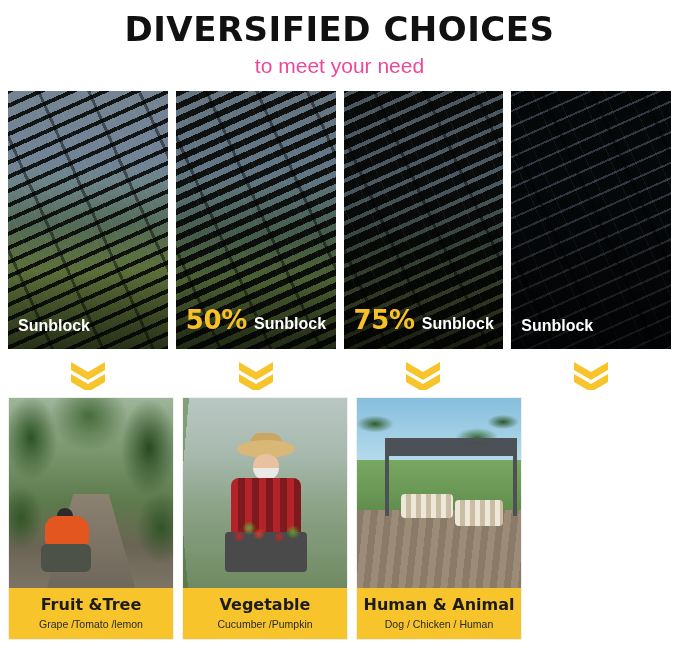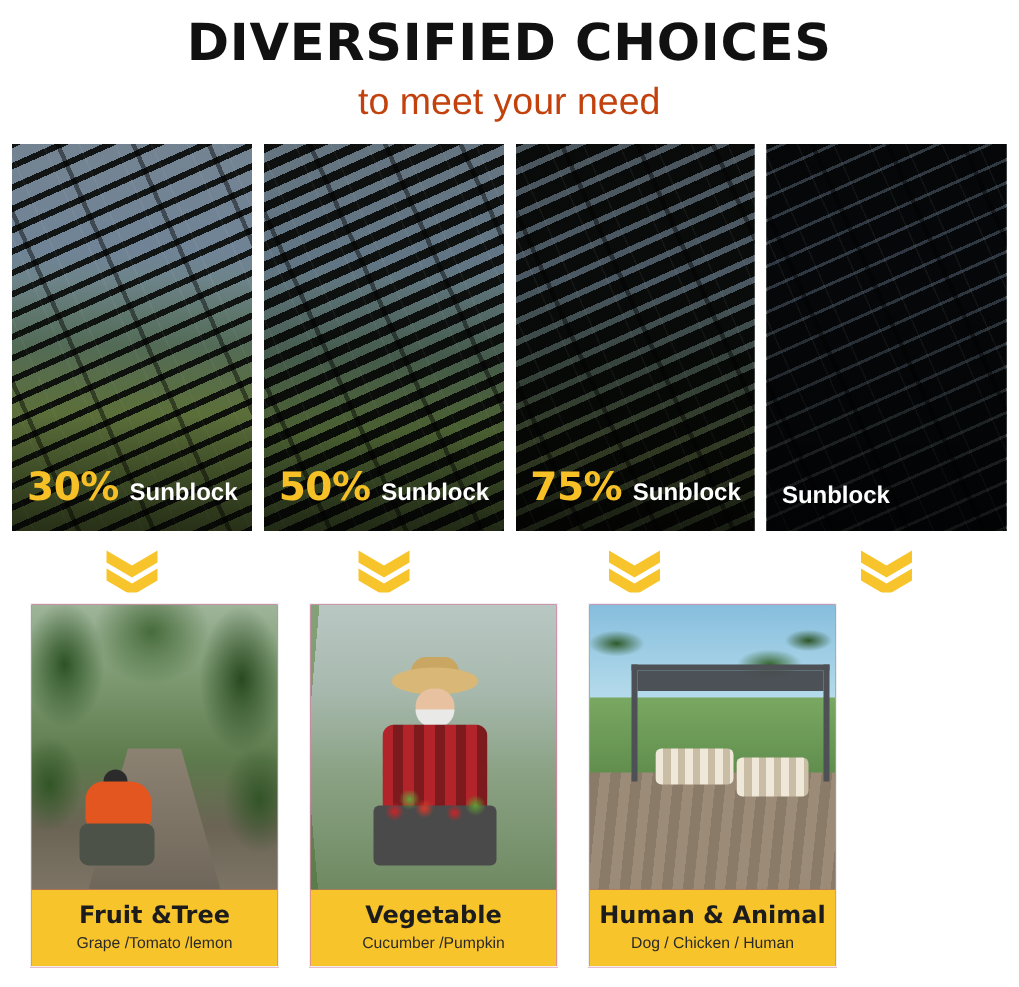--- a/index.html
+++ b/index.html
@@ -29,22 +29,22 @@
   .title {
     font-size: 34px;
     font-weight: 800;
     letter-spacing: 0.5px;
     color: #111111;
     line-height: 1.05;
     margin: 0;
     font-family: "DejaVu Sans", sans-serif;
   }
   .subtitle {
-    font-size: 25px;
-    color: #c2410c;
+    font-size: 21px;
+    color: #ec4899;
     margin: 6px 0 0 0;
     font-weight: 400;
     font-family: "Liberation Sans", sans-serif;
   }
 
   
   .shade-row {
     display: flex;
     gap: 8px;
     padding: 0 8px;
@@ -159,23 +159,22 @@
   
   .use-row {
     display: flex;
     gap: 8px;
     padding: 0 8px;
     margin-top: 4px;
   }
   .use-card {
     width: 164px;
     border: 1px solid #efefef;
-    background: #be185d;
+    background: #fdba74;
     overflow: hidden;
-    margin-left: 12px;
   }
   .use-photo {
     position: relative;
     width: 164px;
     height: 190px;
     overflow: hidden;
   }
 
   
   .p1 { background: linear-gradient(#9fb59a 0%, #7d9a72 25%, #5d7a4c 55%, #6b6455 78%, #7d7466 100%); }
@@ -354,21 +353,20 @@
   <div class="shade-row">
 
     <div class="shade-card">
       <div class="mesh bg-a">
         <div class="stripes s30"></div>
         <div class="cross"></div>
         <div class="beam"></div>
         <div class="vignette"></div>
       </div>
       <div class="shade-label">
-        <span class="pct">30%</span>
         <span class="sunblock">Sunblock</span>
       </div>
     </div>
 
     <div class="shade-card">
       <div class="mesh bg-b">
         <div class="stripes s50"></div>
         <div class="cross"></div>
         <div class="beam"></div>
         <div class="vignette"></div>

